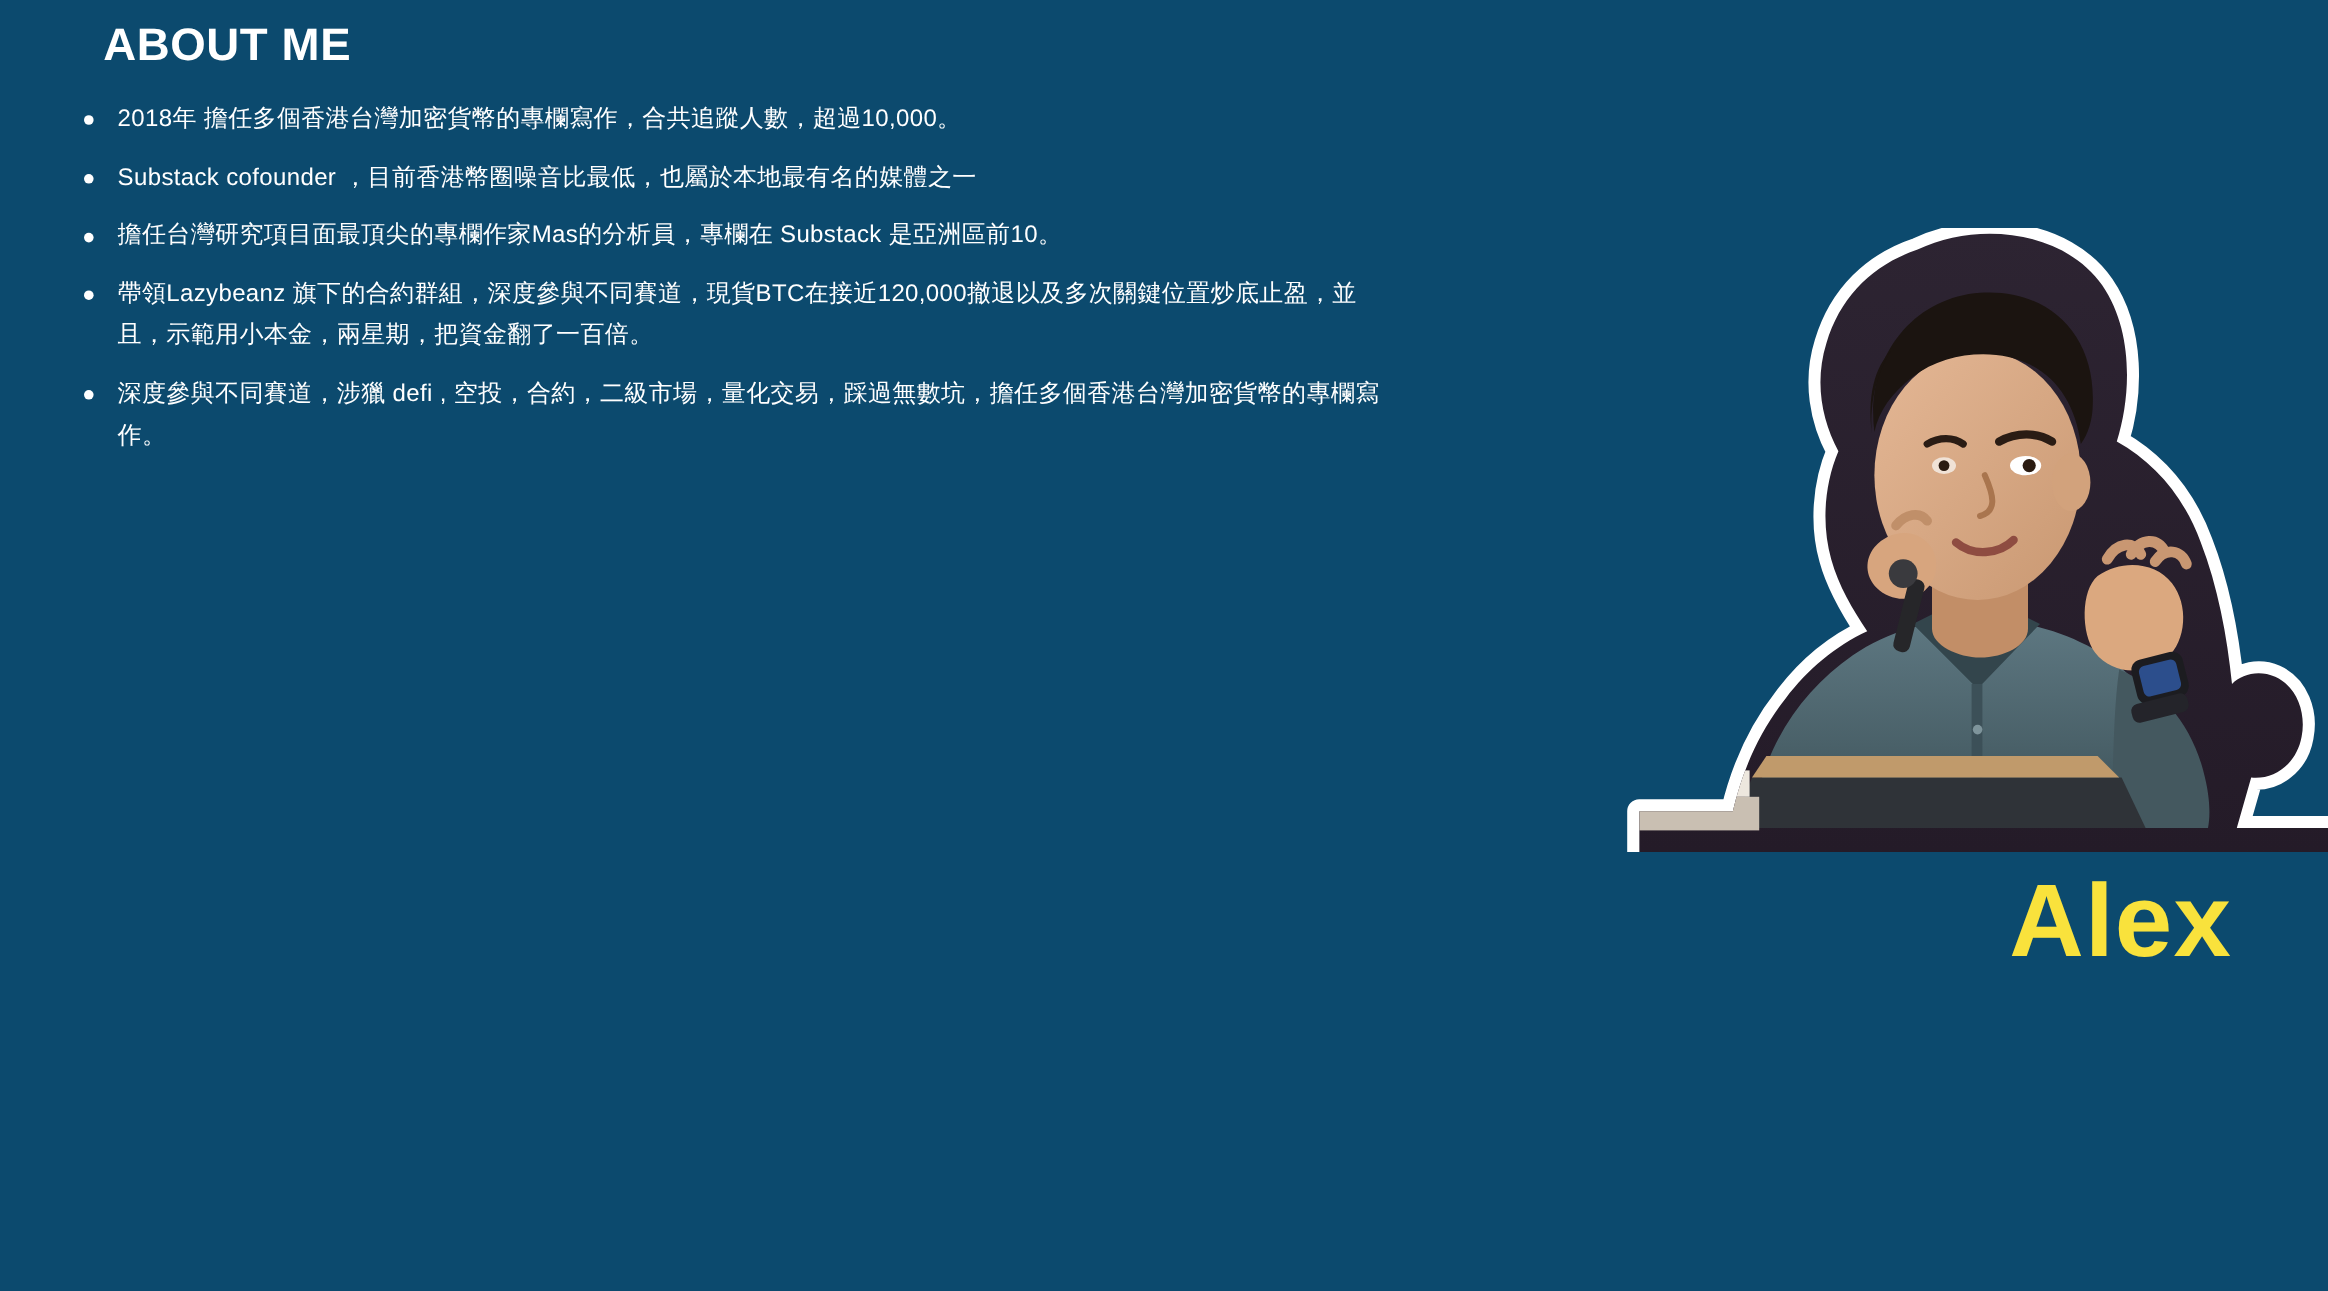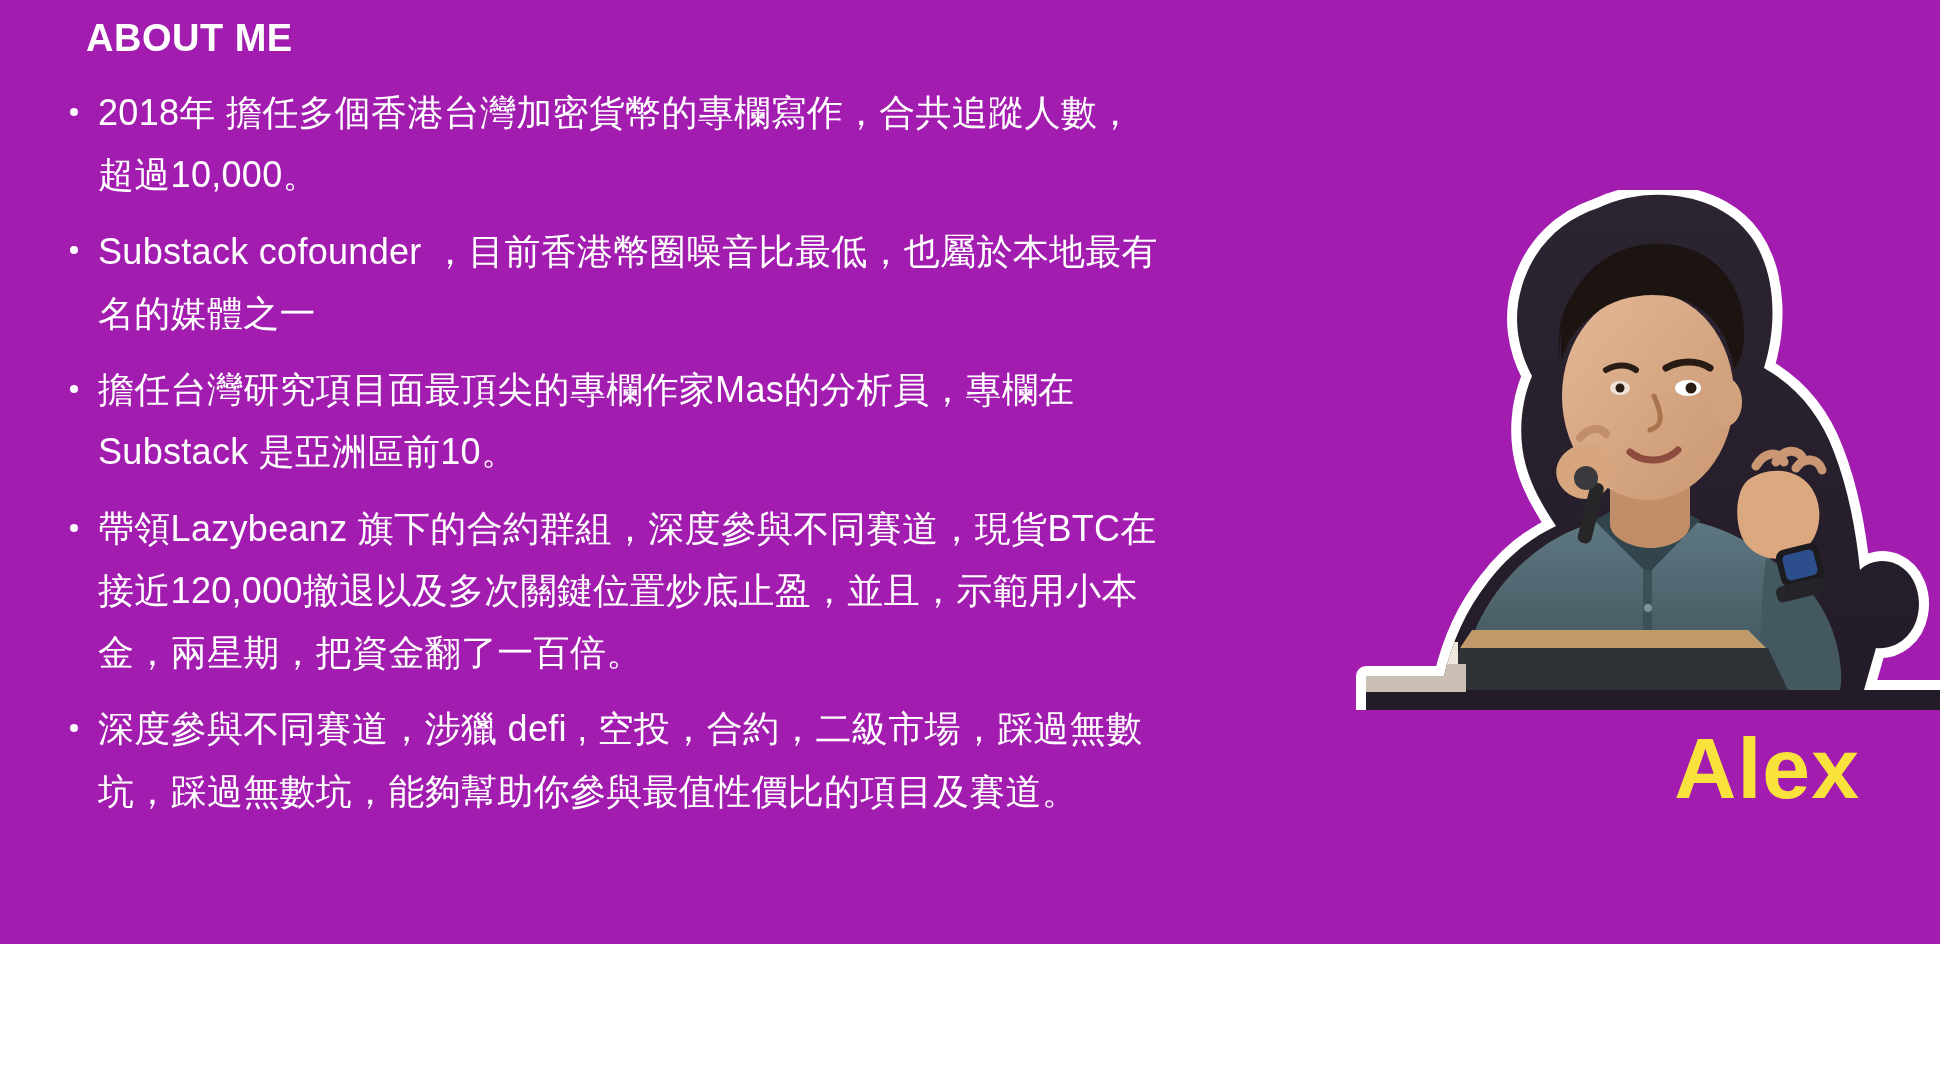--- a/index.html
+++ b/index.html
@@ -3,22 +3,22 @@
 <meta charset="utf-8">
 <style>
   * { box-sizing: border-box; margin: 0; padding: 0; }
   html, body {
     width: 1940px; height: 1076px;
     overflow: hidden;
     font-family: "Liberation Sans", sans-serif;
   }
   #slide {
     position: relative;
-    width: 1940px; height: 944px;
-    background: #a21caf;
+    width: 1940px; height: 1076px;
+    background: #0c4a6e;
     overflow: hidden;
   }
   
   #about-heading {
     position: absolute;
     left: 86px; top: 16px;
     font-size: 38px;
     font-weight: bold;
     letter-spacing: 0.5px;
     color: #FFFFFF;
@@ -29,21 +29,21 @@
     position: absolute;
     left: 62px; top: 82px;
     width: 1100px;
     list-style: none;
   }
   .bullet-item {
     position: relative;
     padding-left: 36px;
     margin-bottom: 14px;
     color: #FFFFFF;
-    font-size: 36px;
+    font-size: 20px;
     line-height: 1.73;
     letter-spacing: 0.3px;
     font-weight: 400;
   }
   .bullet-dot {
     position: absolute;
     left: 8px; top: 0.72em;
     width: 8px; height: 8px;
     border-radius: 50%;
     background: #FFFFFF;
@@ -95,21 +95,21 @@
     <li class="bullet-item">
       <span class="bullet-dot"></span>
       <span class="bullet-text">擔任台灣研究項目面最頂尖的專欄作家Mas的分析員，專欄在 Substack 是亞洲區前10。</span>
     </li>
     <li class="bullet-item">
       <span class="bullet-dot"></span>
       <span class="bullet-text">帶領Lazybeanz 旗下的合約群組，深度參與不同賽道，現貨BTC在接近120,000撤退以及多次關鍵位置炒底止盈，並且，示範用小本金，兩星期，把資金翻了一百倍。</span>
     </li>
     <li class="bullet-item">
       <span class="bullet-dot"></span>
-      <span class="bullet-text">深度參與不同賽道，涉獵 defi , 空投，合約，二級市場，踩過無數坑，踩過無數坑，能夠幫助你參與最值性價比的項目及賽道。</span>
+      <span class="bullet-text">深度參與不同賽道，涉獵 defi , 空投，合約，二級市場，量化交易，踩過無數坑，擔任多個香港台灣加密貨幣的專欄寫作。</span>
     </li>
   </ul>
 
   <div id="photo-block">
     <div id="photo-frame">
       <svg id="portrait-svg" viewBox="0 0 640 520" xmlns="http://www.w3.org/2000/svg" aria-hidden="true">
         <defs>
           <clipPath id="cutout">
             <path d="M250,18 C300,-6 372,2 404,48 C430,86 428,140 416,178
                      C448,196 472,224 486,262 C500,298 508,340 512,380

